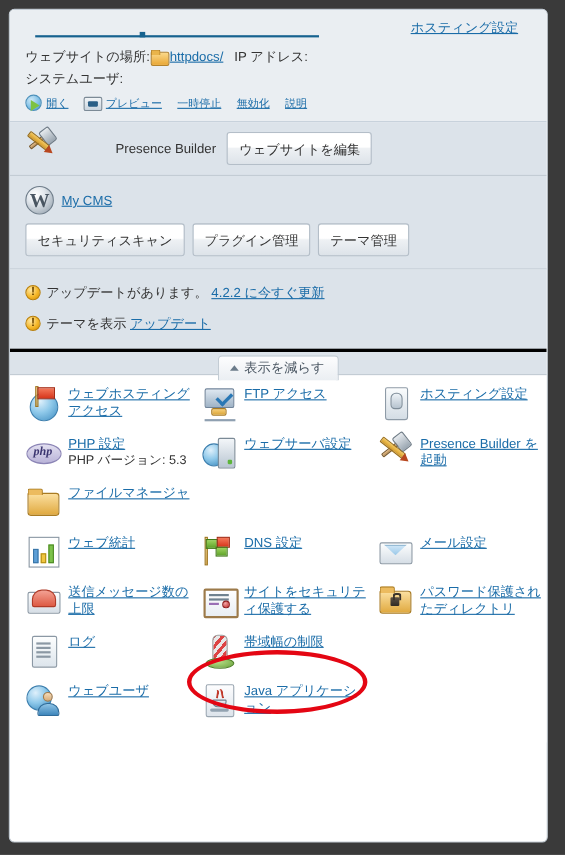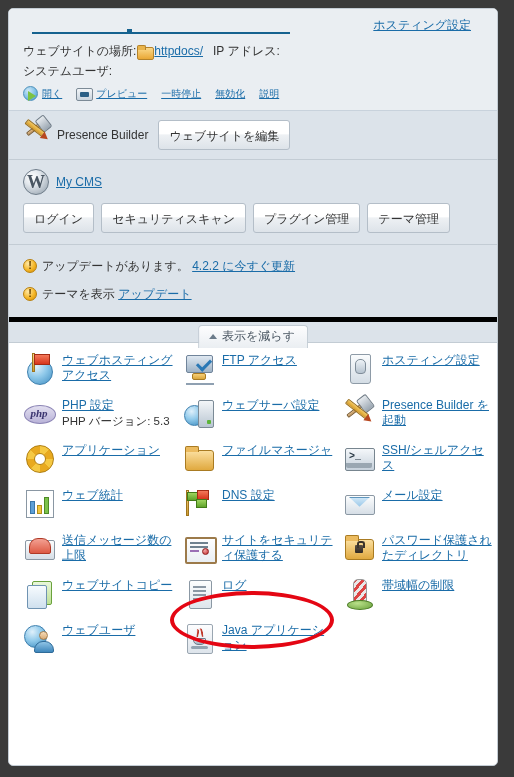--- a/index.html
+++ b/index.html
@@ -163,21 +163,21 @@
     transform: rotate(-38deg);
     border-radius:1px;
   }
   .pb-ico .hammer::after{
     content:"";position:absolute;right:-5px;top:-5px;
     width:9px;height:13px;
     background: linear-gradient(#e6eaee,#9aa6b1);
     border:1px solid #6f7b86;
     border-radius:2px;
   }
-  .pb-label { font-size: 12px; color:#333; margin-right: 10px; }
+  .pb-label { font-size: 12px; color:#333; margin-right: 10px; margin-left: 48px; }
 
   
   .sec-wp {
     background: #dce3ea;
     padding: 9px 14px 11px 14px;
     border-bottom: 1px solid #c3ccd4;
   }
   .wp-head { display:flex; align-items:center; margin-bottom: 8px; }
   .wp-ico {
     width: 26px; height: 26px; border-radius: 50%;
@@ -204,21 +204,21 @@
     border-radius: 3px;
     cursor: pointer;
     line-height: 15px;
     white-space: nowrap;
   }
 
   
   .sec-notify {
     background: #dce3ea;
     padding: 7px 14px 9px 14px;
-    border-bottom: 5px solid #000000;
+    border-bottom: 3px solid #000000;
   }
   .note {
     font-size: 12px;
     line-height: 18px;
     padding: 5px 0;
     white-space: nowrap;
   }
   .warn-ico {
     display:inline-block; vertical-align:-3px;
     width:14px;height:14px;border-radius:50%;
@@ -629,21 +629,20 @@
       <span class="pb-label">Presence Builder</span>
       <span class="btn">ウェブサイトを編集</span>
     </div>
 
     <div class="sec-wp">
       <div class="wp-head">
         <div class="wp-ico">W</div>
         <a class="lnk">My CMS</a>
       </div>
       <div class="btn-row">
-        <span class="btn">ログイン</span>
         <span class="btn">セキュリティスキャン</span>
         <span class="btn">プラグイン管理</span>
         <span class="btn">テーマ管理</span>
       </div>
     </div>
 
     <div class="sec-notify">
       <div class="note">
         <span class="warn-ico"></span><span>アップデートがあります。</span>
         <a class="lnk">4.2.2 に今すぐ更新</a>
@@ -698,32 +697,22 @@
           <div class="gi ic-pb2">
             <div class="hammer2"></div>
               <div class="pencil2"></div>
           </div>
           <div class="gi-text"><a class="lnk">Presence Builder を起動</a></div>
         </div>
       </div>
 
       <div class="grid-row">
         <div class="grid-cell">
-          <div class="gi ic-gear"></div>
-          <div class="gi-text"><a class="lnk">アプリケーション</a></div>
-        </div>
-        <div class="grid-cell">
           <div class="gi ic-folder"></div>
           <div class="gi-text"><a class="lnk">ファイルマネージャ</a></div>
-        </div>
-        <div class="grid-cell">
-          <div class="gi ic-ssh">
-              <div class="bar"></div>
-            </div>
-          <div class="gi-text"><a class="lnk">SSH/シェルアクセス</a></div>
         </div>
       </div>
 
       <div class="grid-row">
         <div class="grid-cell">
           <div class="gi ic-stats">
             <div class="b1"></div>
               <div class="b2"></div>
               <div class="b3"></div>
           </div>
@@ -761,24 +750,20 @@
         <div class="grid-cell">
           <div class="gi ic-lockfolder">
             <div class="lock"></div>
           </div>
           <div class="gi-text"><a class="lnk">パスワード保護されたディレクトリ</a></div>
         </div>
       </div>
 
       <div class="grid-row">
         <div class="grid-cell">
-          <div class="gi ic-copy"></div>
-          <div class="gi-text"><a class="lnk">ウェブサイトコピー</a></div>
-        </div>
-        <div class="grid-cell">
           <div class="gi ic-log">
               <div class="ll"></div>
             </div>
           <div class="gi-text"><a class="lnk">ログ</a></div>
         </div>
         <div class="grid-cell">
           <div class="gi ic-bandwidth"></div>
           <div class="gi-text"><a class="lnk">帯域幅の制限</a></div>
         </div>
       </div>

